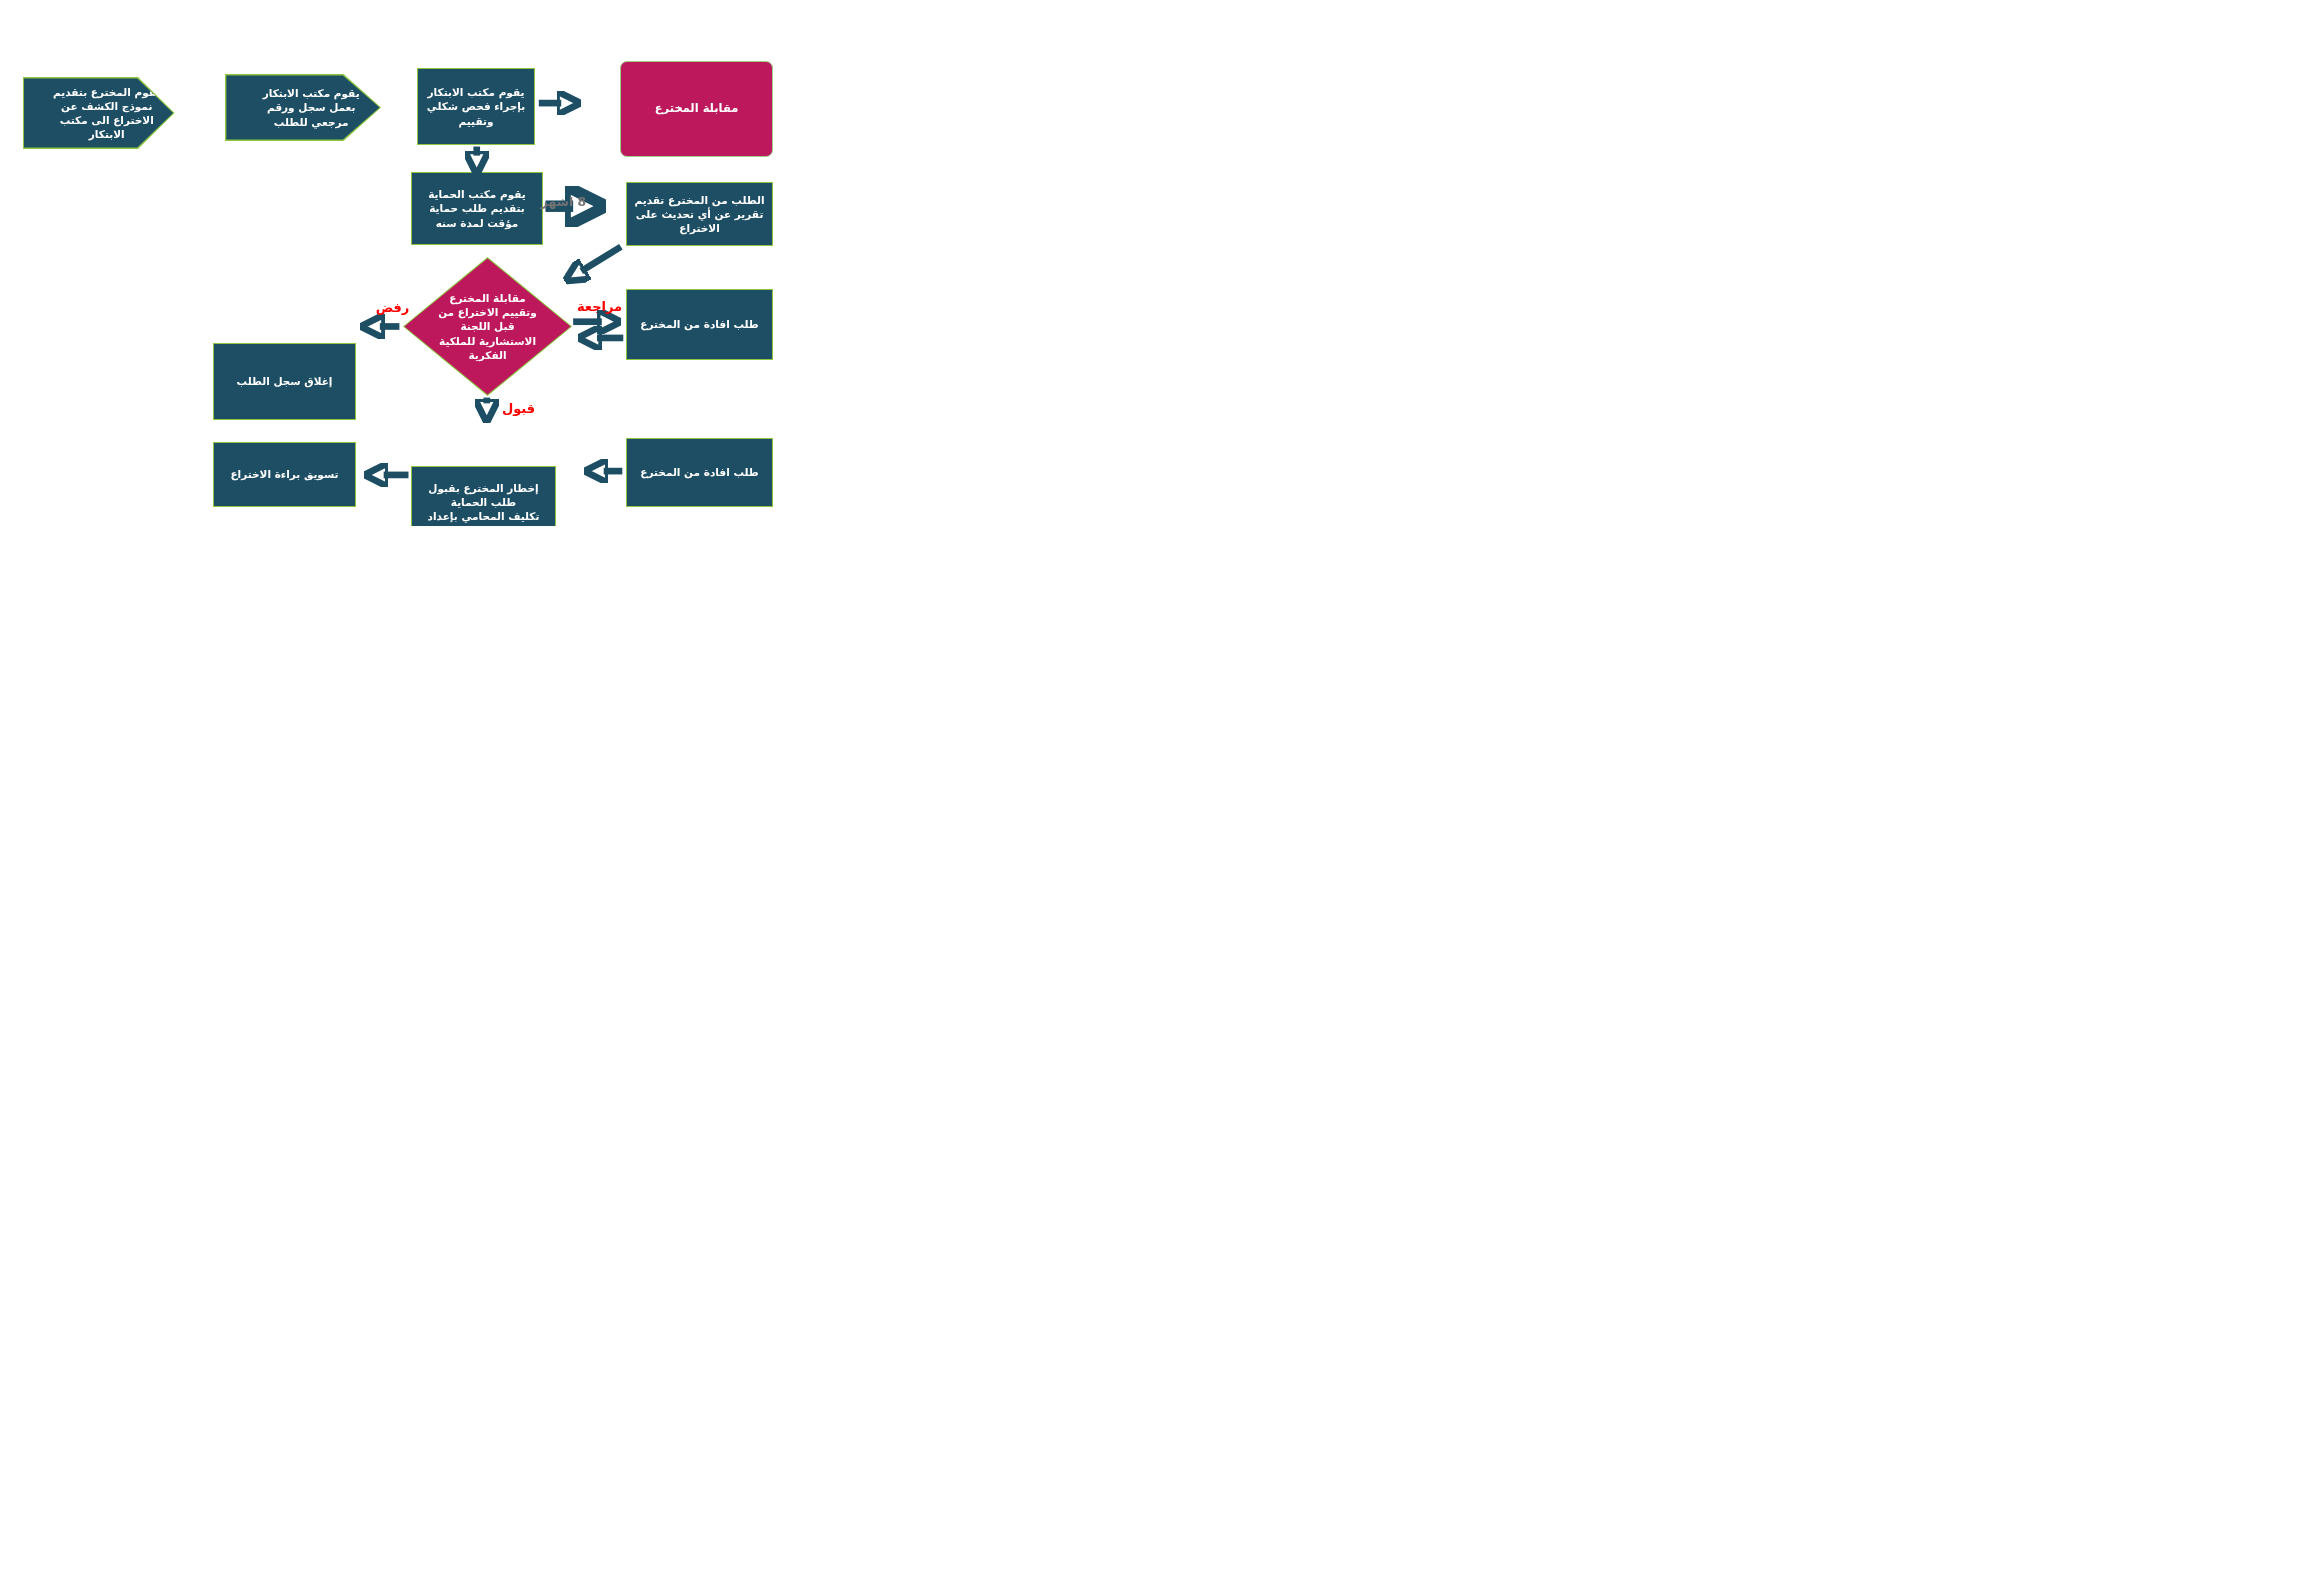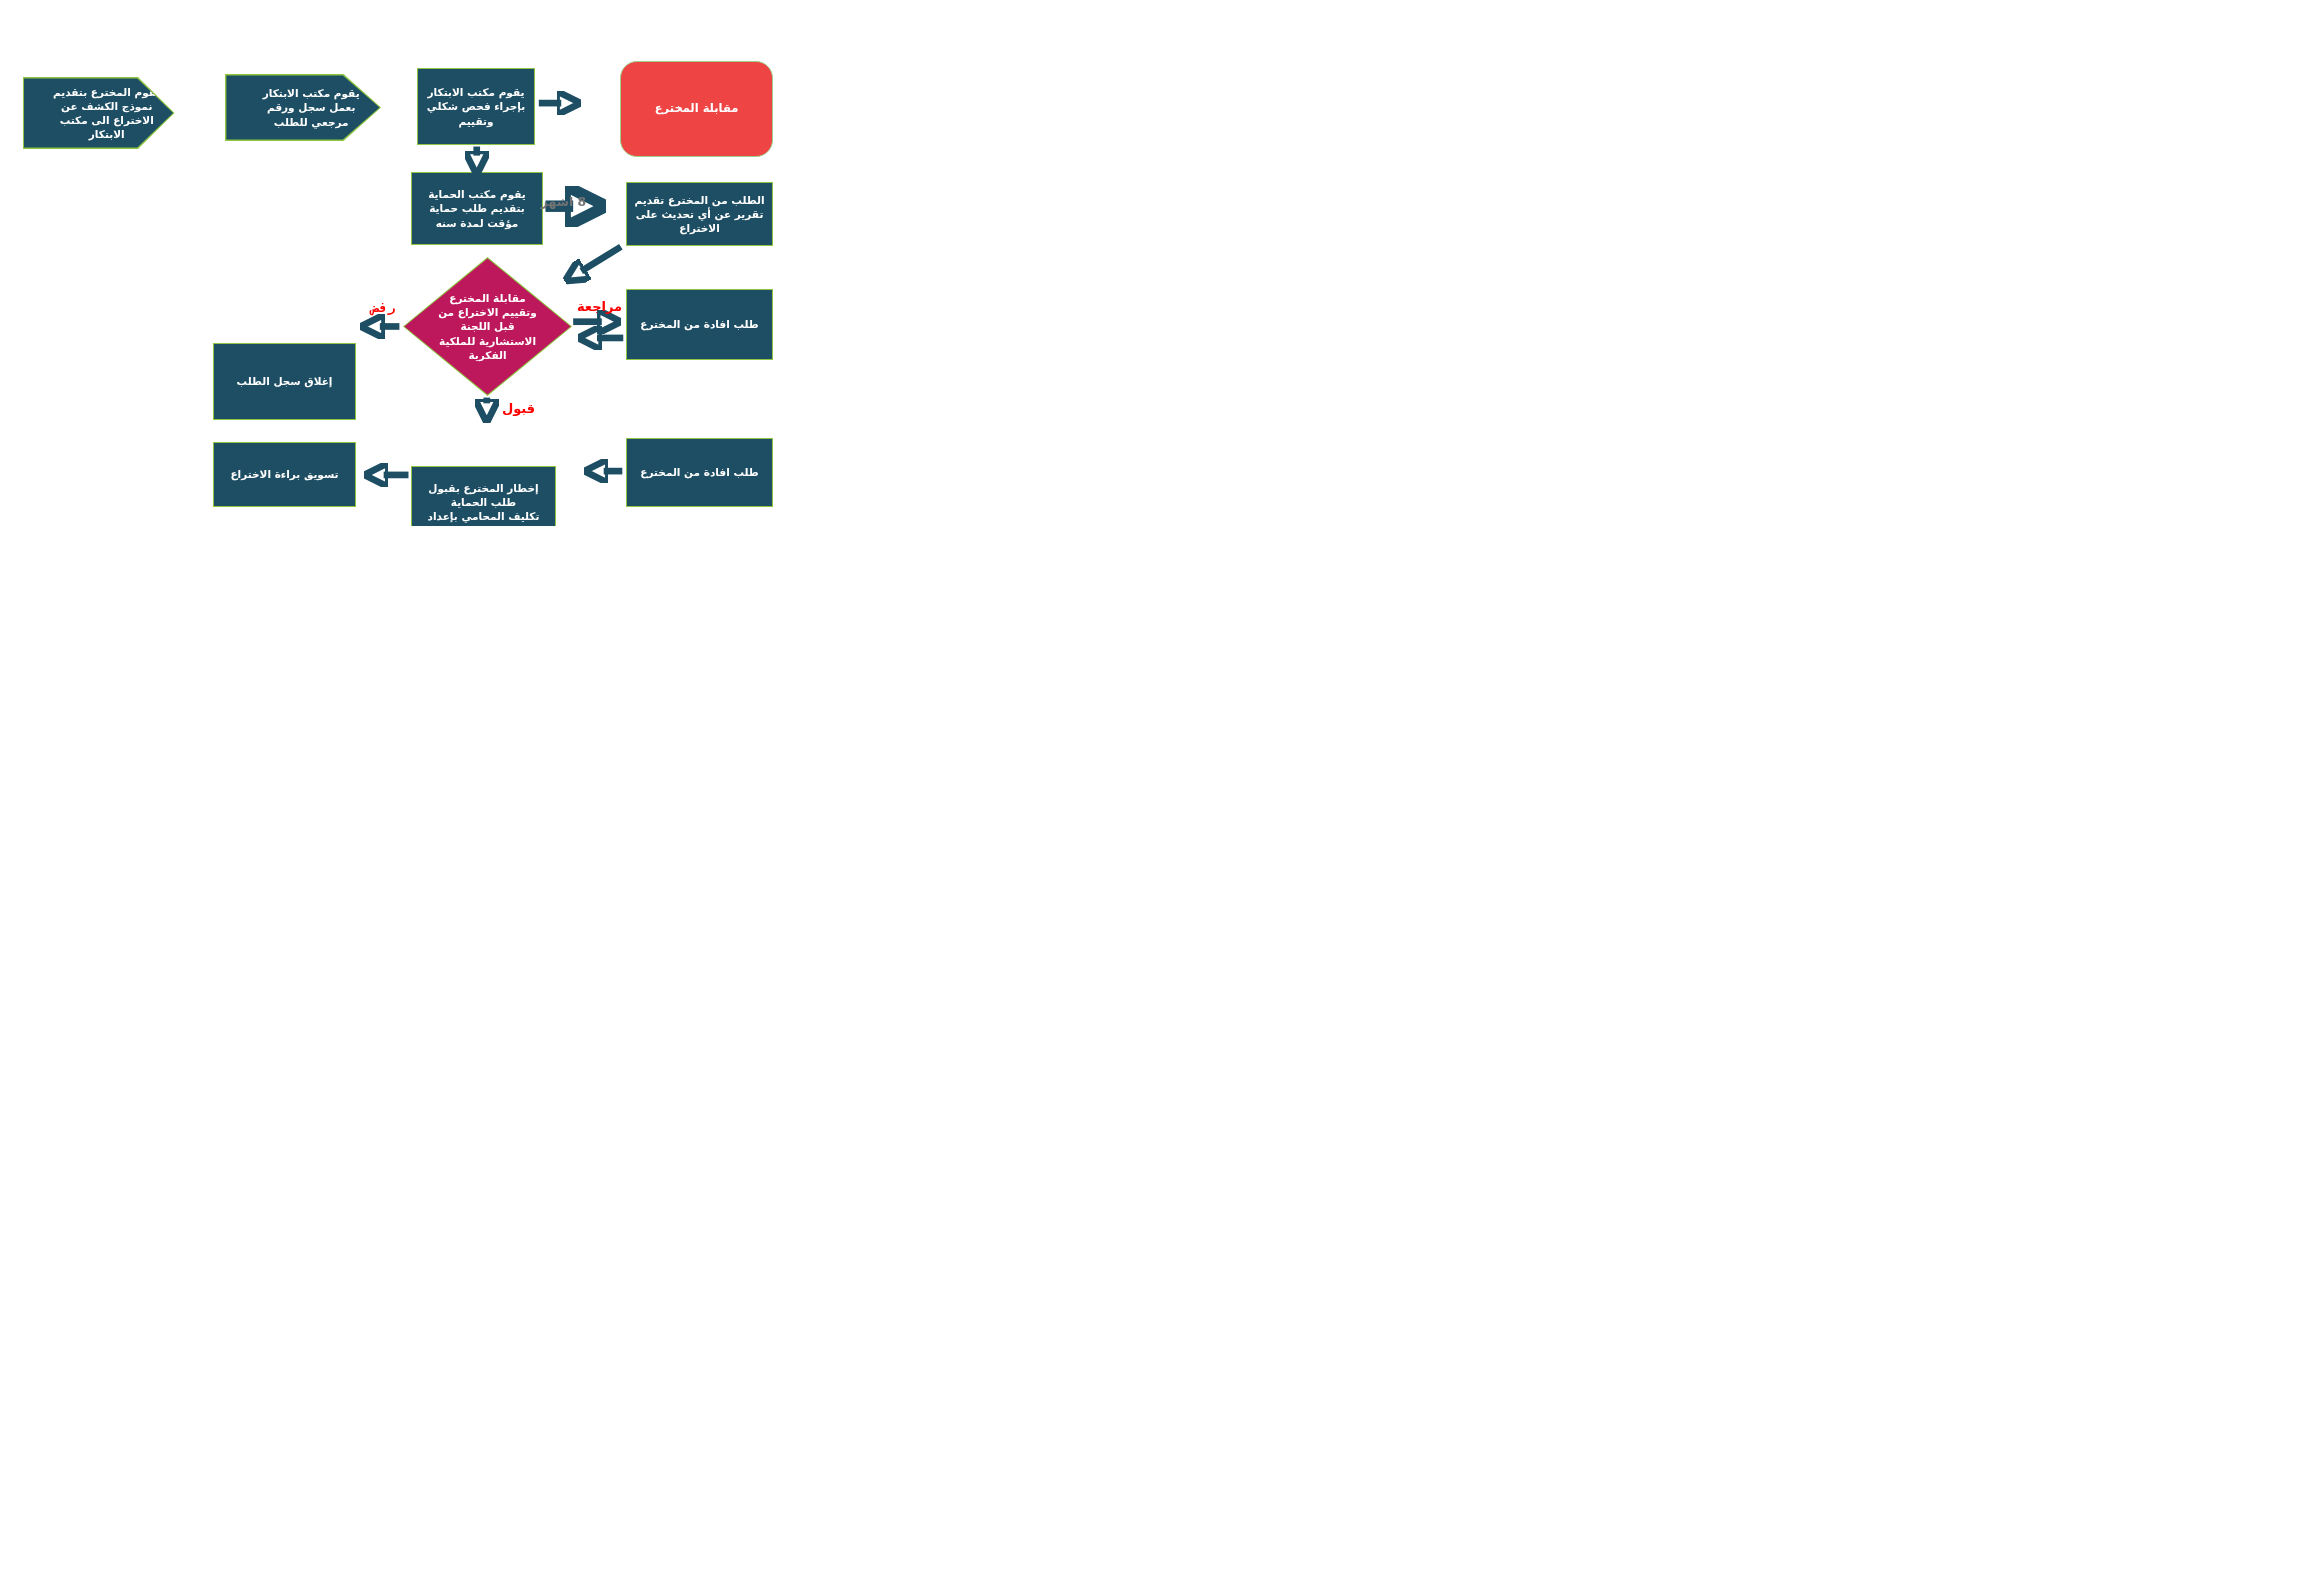--- a/index.html
+++ b/index.html
@@ -31,23 +31,23 @@
     background:#1D4E63;
     border:1.4px solid #8EC641;
     display:flex;
     align-items:center;
     justify-content:center;
     padding:3.8px 6.7px;
   }
 
   
   .start {
-    background:#ef4444;
+    background:#be185d;
     border:1.4px solid #9CD08A;
-    border-radius:17px;
+    border-radius:7px;
     display:flex;
     align-items:center;
     justify-content:center;
     padding:4.8px 8.6px;
     font-size:11.5px;
   }
 
   
   .pent .shape-outer,
   .pent .shape-inner {
@@ -104,21 +104,21 @@
   
   .edge-label {
     position:absolute;
     z-index:3;
     font-weight:bold;
     font-size:13px;
     color:#FF0000;
     text-align:center;
     direction:rtl;
   }
-  #lbl-reject { left:361px;  top:300px; width:45px;font-family:Liberation Mono, monospace;  }
+  #lbl-reject { left:370px;  top:300px; width:45px;  }
   #lbl-review { left:573px; top:299px; width:53px; }
   #lbl-accept { left:497px; top:401px; width:43px;  }
   #lbl-months { left:535px; top:194px; width:57px; color:#737373; font-size:12.4px; }
 </style>
 </head>
 <body>
 
 <div class="canvas">
 
   <div class="node pent" id="n-disclosure">

